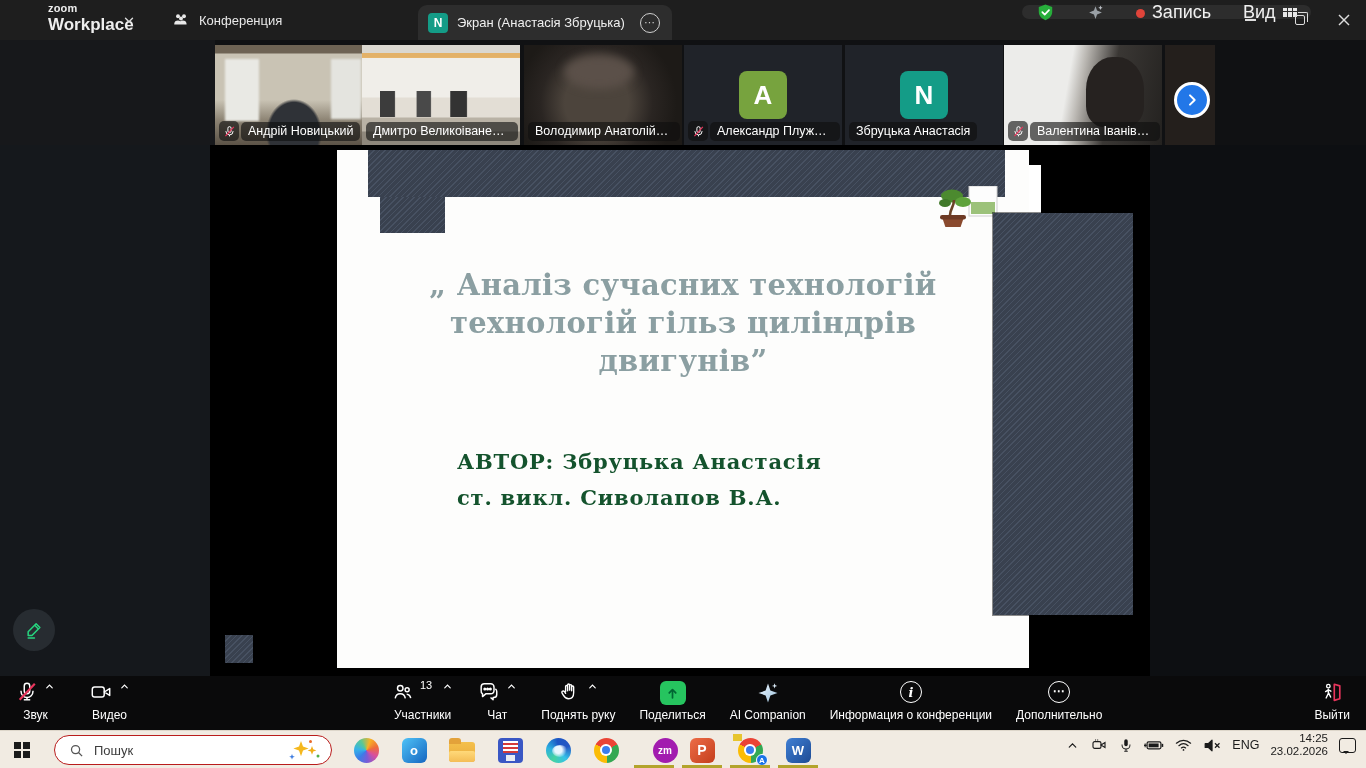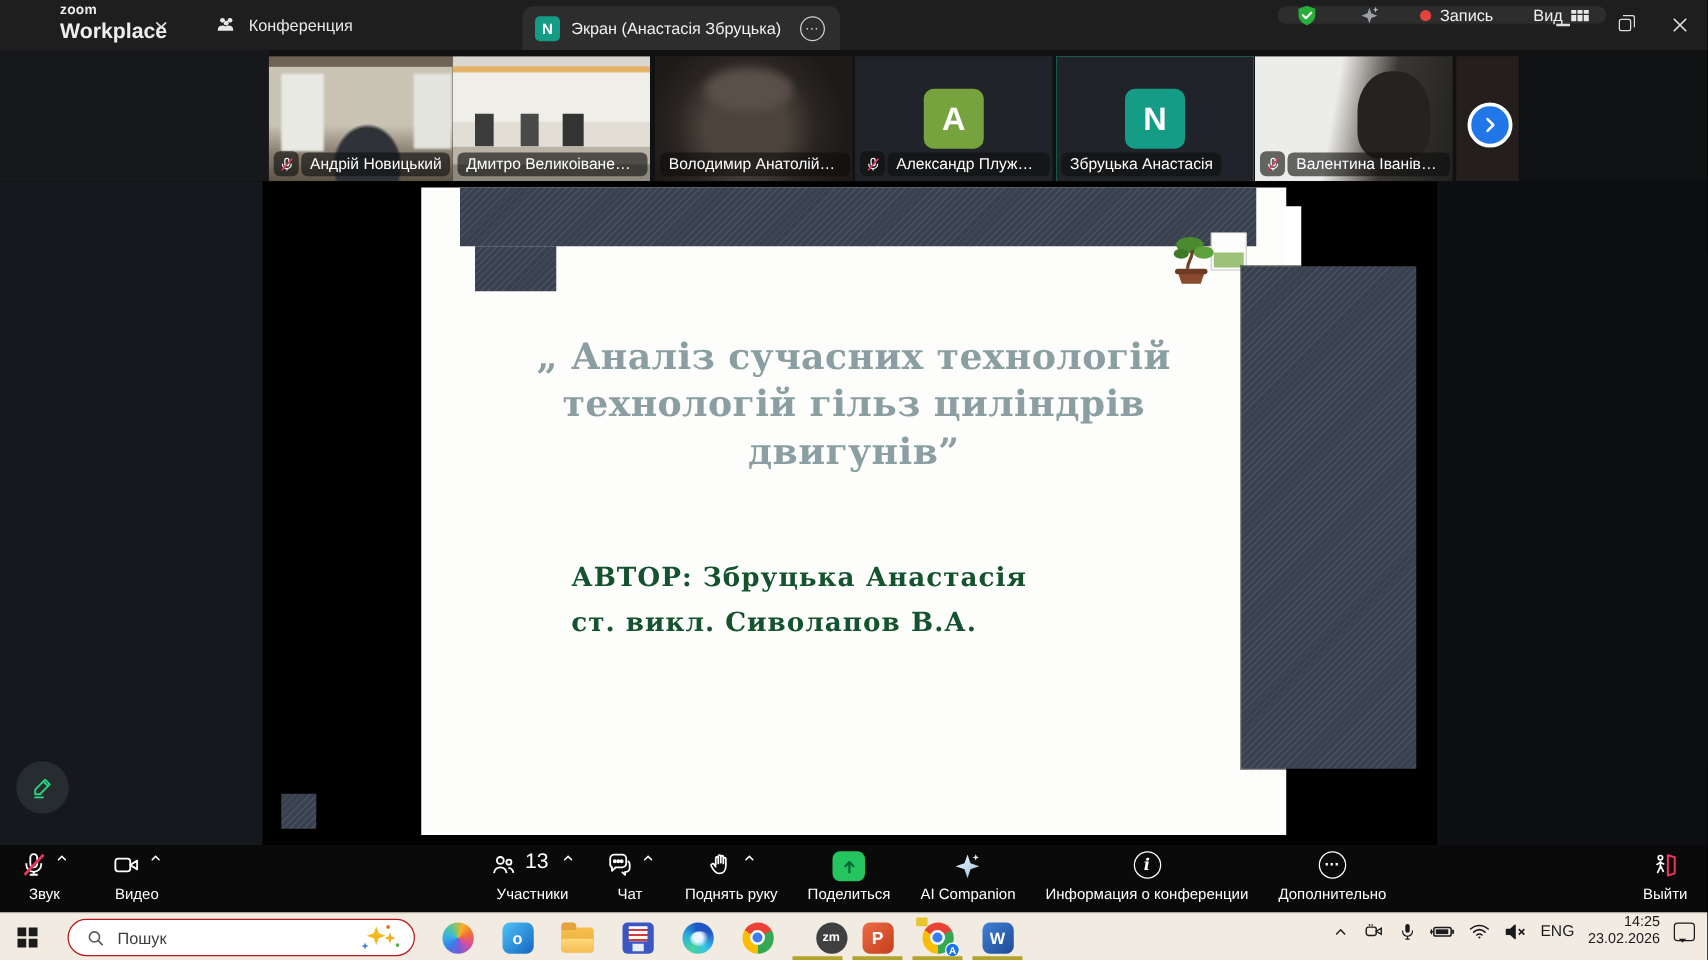--- a/index.html
+++ b/index.html
@@ -10,21 +10,21 @@
   
   .titlebar { position:absolute; left:0; top:0; width:1366px; height:40px; background:#1e1e1e; color:#eee; }
   .brand { position:absolute; left:48px; top:3px; line-height:1; }
   .brand .b-top { font-size:11px; font-weight:600; letter-spacing:.2px; display:block; }
   .brand .b-bot { font-size:17px; font-weight:600; display:block; margin-top:2px; }
   .brand-chevron { position:absolute; left:122px; top:13px; }
   .tab-meeting { position:absolute; left:172px; top:6px; height:28px; display:flex; align-items:center; gap:9px; color:#e8e8e8; font-size:13px; }
   .tab-screen { position:absolute; left:418px; top:5px; height:35px; background:#2d2d2d; border-radius:9px 9px 0 0; display:flex; align-items:center; gap:9px; padding:0 12px 0 10px; font-size:13px; color:#f0f0f0; }
   .nbadge { width:20px; height:20px; border-radius:4px; background:#149c87; color:#fff; font-size:12px; font-weight:700; display:flex; align-items:center; justify-content:center; }
   .ellipsis-circle { width:20px; height:20px; border:1.4px solid #cfcfcf; border-radius:50%; color:#cfcfcf; font-size:11px; display:flex; align-items:center; justify-content:center; letter-spacing:1px; margin-left:6px; }
-  .top-right-pill { position:absolute; left:1022px; top:5px; height:14px; background:#2d2d2d; border-radius:8px; display:flex; align-items:center; gap:32px; padding:0 14px; font-size:13px; color:#f0f0f0; }
+  .top-right-pill { position:absolute; left:1022px; top:5px; height:14px; background:#2d2d2d; border-radius:8px; display:flex; align-items:center; gap:32px; padding:0 14px; font-size:18px; color:#f0f0f0; }
   .rec-dot { width:9px; height:9px; border-radius:50%; background:#e0443a; display:inline-block; margin-right:7px; }
   .view-grid { display:inline-grid; grid-template-columns:4px 4px 4px; grid-template-rows:3px 5px; gap:1px; margin-left:7px; }
   .view-grid i { background:#e8e8e8; }
   .win-btn { position:absolute; top:0; width:44px; height:40px; display:flex; align-items:center; justify-content:center; color:#ddd; }
   .win-min { left:1228px; } .win-res { left:1278px; } .win-close { left:1322px; }
   .minbar { width:11px; height:1.6px; background:#ddd; display:block; }
   .resbox { position:relative; width:10px; height:10px; border:1.3px solid #ddd; border-radius:2px; }
   .resbox:before { content:""; position:absolute; left:2px; top:-4px; width:9px; height:9px; border:1.3px solid #ddd; border-left:none; border-bottom:none; border-radius:0 2px 0 0; }
 
   
@@ -67,21 +67,21 @@
   .slide-author { position:absolute; left:120px; top:294px; font-family:"DejaVu Serif", serif; font-weight:700; font-size:21px; line-height:36px; color:#14532d; letter-spacing:.8px; }
   .pencil-btn { position:absolute; left:13px; top:464px; width:42px; height:42px; border-radius:50%; background:#272c31; display:flex; align-items:center; justify-content:center; }
 
   
   .zoombar { position:absolute; left:0; top:676px; width:1366px; height:54px; background:#0a0a0b; color:#fff; }
   .tb-item { display:flex; flex-direction:column; align-items:center; justify-content:center; gap:3px; font-size:12px; white-space:nowrap; }
   .tb-icon-row { display:flex; align-items:flex-start; gap:6px; height:24px; }
   .grp-left { position:absolute; left:16px; top:5px; display:flex; gap:34px; }
   .grp-center { position:absolute; left:392px; top:5px; display:flex; gap:24px; }
   .tb-exit { position:absolute; right:16px; top:5px; }
-  .badge13 { font-size:17px; color:#fff; margin-top:-2px; }
+  .badge13 { font-size:11px; color:#fff; margin-top:-2px; }
   .share-btn { width:26px; height:24px; border-radius:6px; background:#26c45f; display:flex; align-items:center; justify-content:center; color:#0a0a0b; font-size:15px; font-weight:700; }
   .circ-icon { width:22px; height:22px; border:1.5px solid #fff; border-radius:50%; display:flex; align-items:center; justify-content:center; font-size:13px; font-weight:700; }
   .dots3 { letter-spacing:1px; font-size:12px; font-weight:700; margin-top:-2px; }
 
   
   .taskbar { position:absolute; left:0; top:730px; width:1366px; height:38px; background:#f1ebe2; border-top:1px solid #ddd6ca; display:flex; align-items:center; }
   .startbtn { position:absolute; left:14px; top:11px; display:grid; grid-template-columns:7px 7px; grid-template-rows:7px 7px; gap:1.5px; }
   .startbtn i { background:#1b1b1b; }
   .searchbox { position:absolute; left:54px; top:4px; width:278px; height:30px; background:#fff; border:1px solid #b91c1c; border-radius:16px; display:flex; align-items:center; padding:0 10px 0 14px; gap:10px; font-size:13px; color:#3c3c3c; }
   .searchbox .spacer { flex:1; }
@@ -95,21 +95,21 @@
   .ic-folder:before { content:""; position:absolute; left:0; top:-4px; width:12px; height:6px; background:#e3a23a; border-radius:3px 3px 0 0; }
   .ic-folder:after { content:""; position:absolute; left:0; bottom:0; width:26px; height:11px; background:linear-gradient(#ffd97a,#f4bd55); border-radius:2px 2px 3px 3px; }
   .ic-floppy { background:#3a57c4; border-radius:4px; position:relative; }
   .ic-floppy:before { content:""; position:absolute; left:5px; top:3px; width:15px; height:12px; background:repeating-linear-gradient(#fff 0 2px, #d43a3a 2px 4px); }
   .ic-floppy:after { content:""; position:absolute; left:8px; bottom:2px; width:9px; height:6px; background:#e8ecf5; }
   .ic-edge { border-radius:50%; background:conic-gradient(from 210deg,#45d3a0,#2bb0e0,#1b55c4,#2456c4,#35c2e8,#45d3a0); position:relative; overflow:hidden; }
   .ic-edge:before { content:""; position:absolute; left:6px; top:7px; width:16px; height:12px; border-radius:50%; background:radial-gradient(circle at 40% 40%, #e8f6ff 0 30%, rgba(255,255,255,0) 70%); }
   .ic-chrome { border-radius:50%; background:conic-gradient(from -60deg,#ea4335 0 120deg,#34a853 0 240deg,#fbbc05 0 360deg); position:relative; }
   .ic-chrome:before { content:""; position:absolute; left:6.5px; top:6.5px; width:12px; height:12px; border-radius:50%; background:#fff; }
   .ic-chrome:after { content:""; position:absolute; left:8.5px; top:8.5px; width:8px; height:8px; border-radius:50%; background:#3b7ded; }
-  .ic-zm { border-radius:50%; background:#404040; font-size:10px; font-weight:700;margin-left:22px; }
+  .ic-zm { border-radius:50%; background:#a21caf; font-size:10px; font-weight:700;margin-left:22px; }
   .ic-ppt { background:linear-gradient(135deg,#ed6c47,#c43e1c); font-size:14px; }
   .ic-word { background:linear-gradient(135deg,#3f7fd4,#1e4b94); font-size:13px; }
   .chrome-badge { position:absolute; right:6px; bottom:3px; width:12px; height:12px; border-radius:50%; background:#1a73e8; color:#fff; font-size:8px; font-weight:700; display:flex; align-items:center; justify-content:center; border:1px solid #fff; }
   .chrome-notch { position:absolute; left:7px; top:3px; width:9px; height:7px; background:#e7c52e; }
   .tray { position:absolute; right:10px; top:0; height:28px; display:flex; align-items:center; gap:11px; color:#1b1b1b; }
   .tray .lang { font-size:12.5px; }
   .clockblk { text-align:right; font-size:11.5px; line-height:13px; color:#1b1b1b; }
   .notif { width:17px; height:15px; border:1.4px solid #1b1b1b; border-radius:3px; position:relative; }
   .notif:before { content:""; position:absolute; left:3px; bottom:-5px; border:3px solid transparent; border-top-color:#1b1b1b; }
   svg { display:block; }

